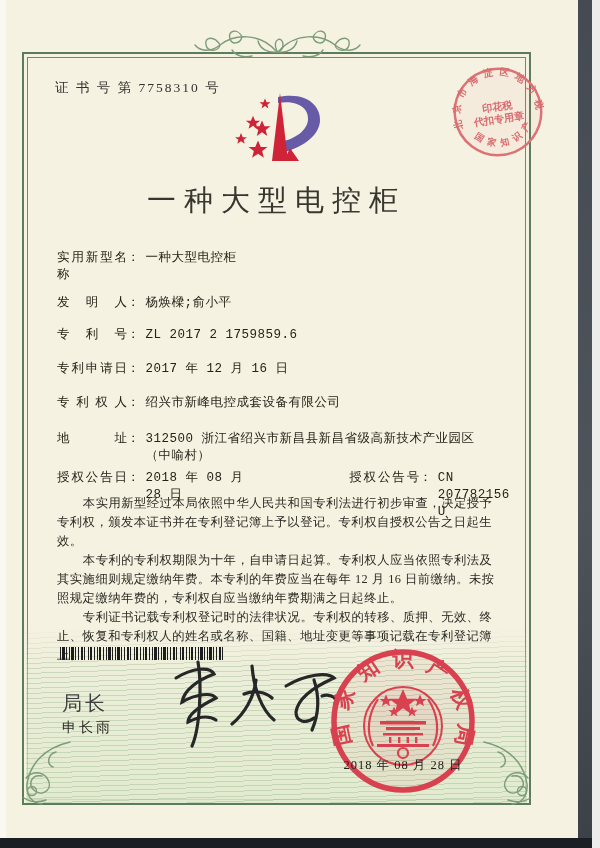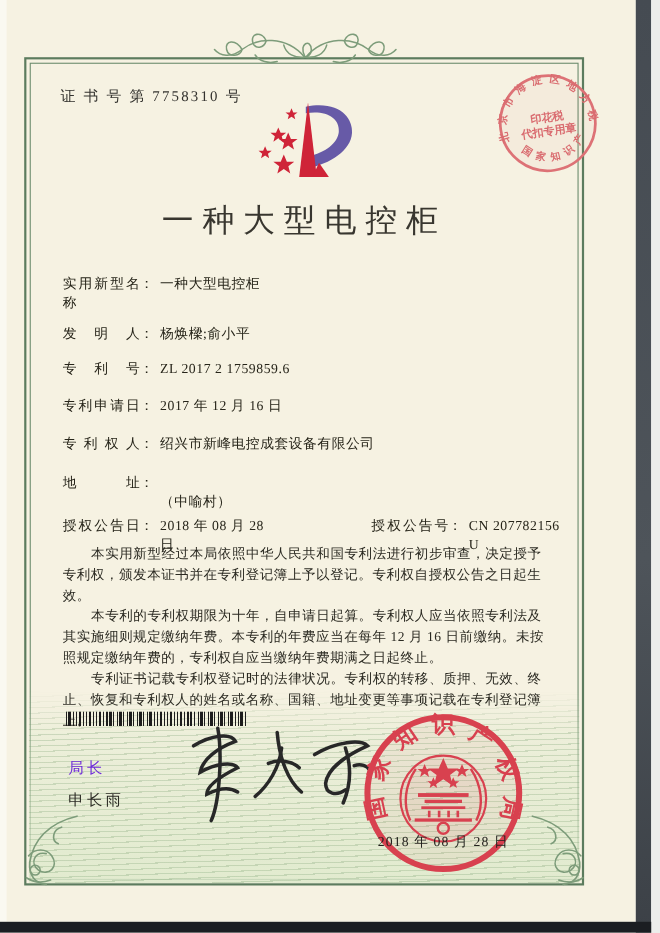--- a/index.html
+++ b/index.html
@@ -20,34 +20,34 @@
     background:
       repeating-linear-gradient(178deg, rgba(126,162,116,0.30) 0 1px, rgba(0,0,0,0) 1px 5px),
       linear-gradient(180deg, rgba(223,234,206,0.25), rgba(221,233,203,0.85));
     -webkit-mask-image:linear-gradient(180deg,transparent 0,#000 22%);
     mask-image:linear-gradient(180deg,transparent 0,#000 22%);}
   
   #cert-no{left:55px;top:79px;font-size:13.5px;letter-spacing:2px;color:#33322e;}
   #title{left:22px;top:181px;width:509px;text-align:center;font-size:29px;
          letter-spacing:8px;color:#38362f;font-weight:500;}
   .field-row{position:absolute;left:57px;width:460px;font-size:12.5px;color:#262419;
-             display:flex;align-items:flex-start;line-height:17px;}
+             display:flex;align-items:flex-start;line-height:17px;font-family:Liberation Mono, monospace;}
   .f-label{display:inline-block;width:70px;text-align:justify;text-align-last:justify;flex:none;}
   .f-colon{flex:none;margin-right:6px;}
   .f-value{letter-spacing:0.5px;}
   #row-name{top:250px;} #row-inv{top:295px;} #row-pno{top:327px;}
   #row-fdate{top:361px;} #row-pat{top:395px;} #row-addr{top:431px;}
   #row-grant{top:470px;}
   #grant-no-pair{margin-left:84px;display:flex;}
   #body-text{left:57px;top:494px;width:444px;font-size:12.3px;line-height:19px;
              color:#2b2a22;letter-spacing:0.5px;}
   #body-text p{margin:0;text-indent:2.1em;}
   #barcode{left:60px;top:647px;width:164px;height:13px;
     background:repeating-linear-gradient(90deg,#1d1d1d 0 1px,transparent 1px 2.2px,#1d1d1d 2.2px 4.6px,transparent 4.6px 6px,#1d1d1d 6px 6.9px,transparent 6.9px 9.2px);}
-  #sig-title{left:62px;top:690px;font-size:14px;letter-spacing:3px;color:#6d28d9;}
+  #sig-title{left:62px;top:690px;font-size:20px;letter-spacing:3px;color:#404040;}
   #sig-name{left:62px;top:719px;font-size:14px;letter-spacing:3px;color:#2b2a24;}
   #signature-svg{left:148px;top:650px;}
   #seal-svg{left:328px;top:646px;}
   #seal-date{left:324px;top:757px;width:158px;text-align:center;font-size:12.5px;
              color:#22211d;letter-spacing:1px;}
   #footer{left:22px;top:766px;width:509px;text-align:center;font-size:11.5px;color:#39382f;}
   #stamp-svg{left:450px;top:64px;transform:rotate(-8deg);}
   #logo-svg{left:232px;top:90px;}
   #ornament-top{left:190px;top:24px;}
   #corner-left{left:12px;top:736px;}
@@ -158,21 +158,21 @@
   </div>
   <div class="field-row" id="row-pat">
     <span class="f-label">专利权人</span>
       <span class="f-colon">：</span>
     <span class="f-value">绍兴市新峰电控成套设备有限公司</span>
   </div>
   <div class="field-row" id="row-addr">
     <span class="f-label">地址</span>
       <span class="f-colon">：</span>
     <span class="f-value">
-      <br>
+      <span>312500 浙江省绍兴市新昌县新昌省级高新技术产业园区</span><br>
       <span>（中喻村）</span>
     </span>
   </div>
   <div class="field-row" id="row-grant">
     <span class="f-label">授权公告日</span>
       <span class="f-colon">：</span>
     <span class="f-value">2018 年 08 月 28 日</span>
     <span id="grant-no-pair">
       <span class="f-label">授权公告号</span>
         <span class="f-colon">：</span>

